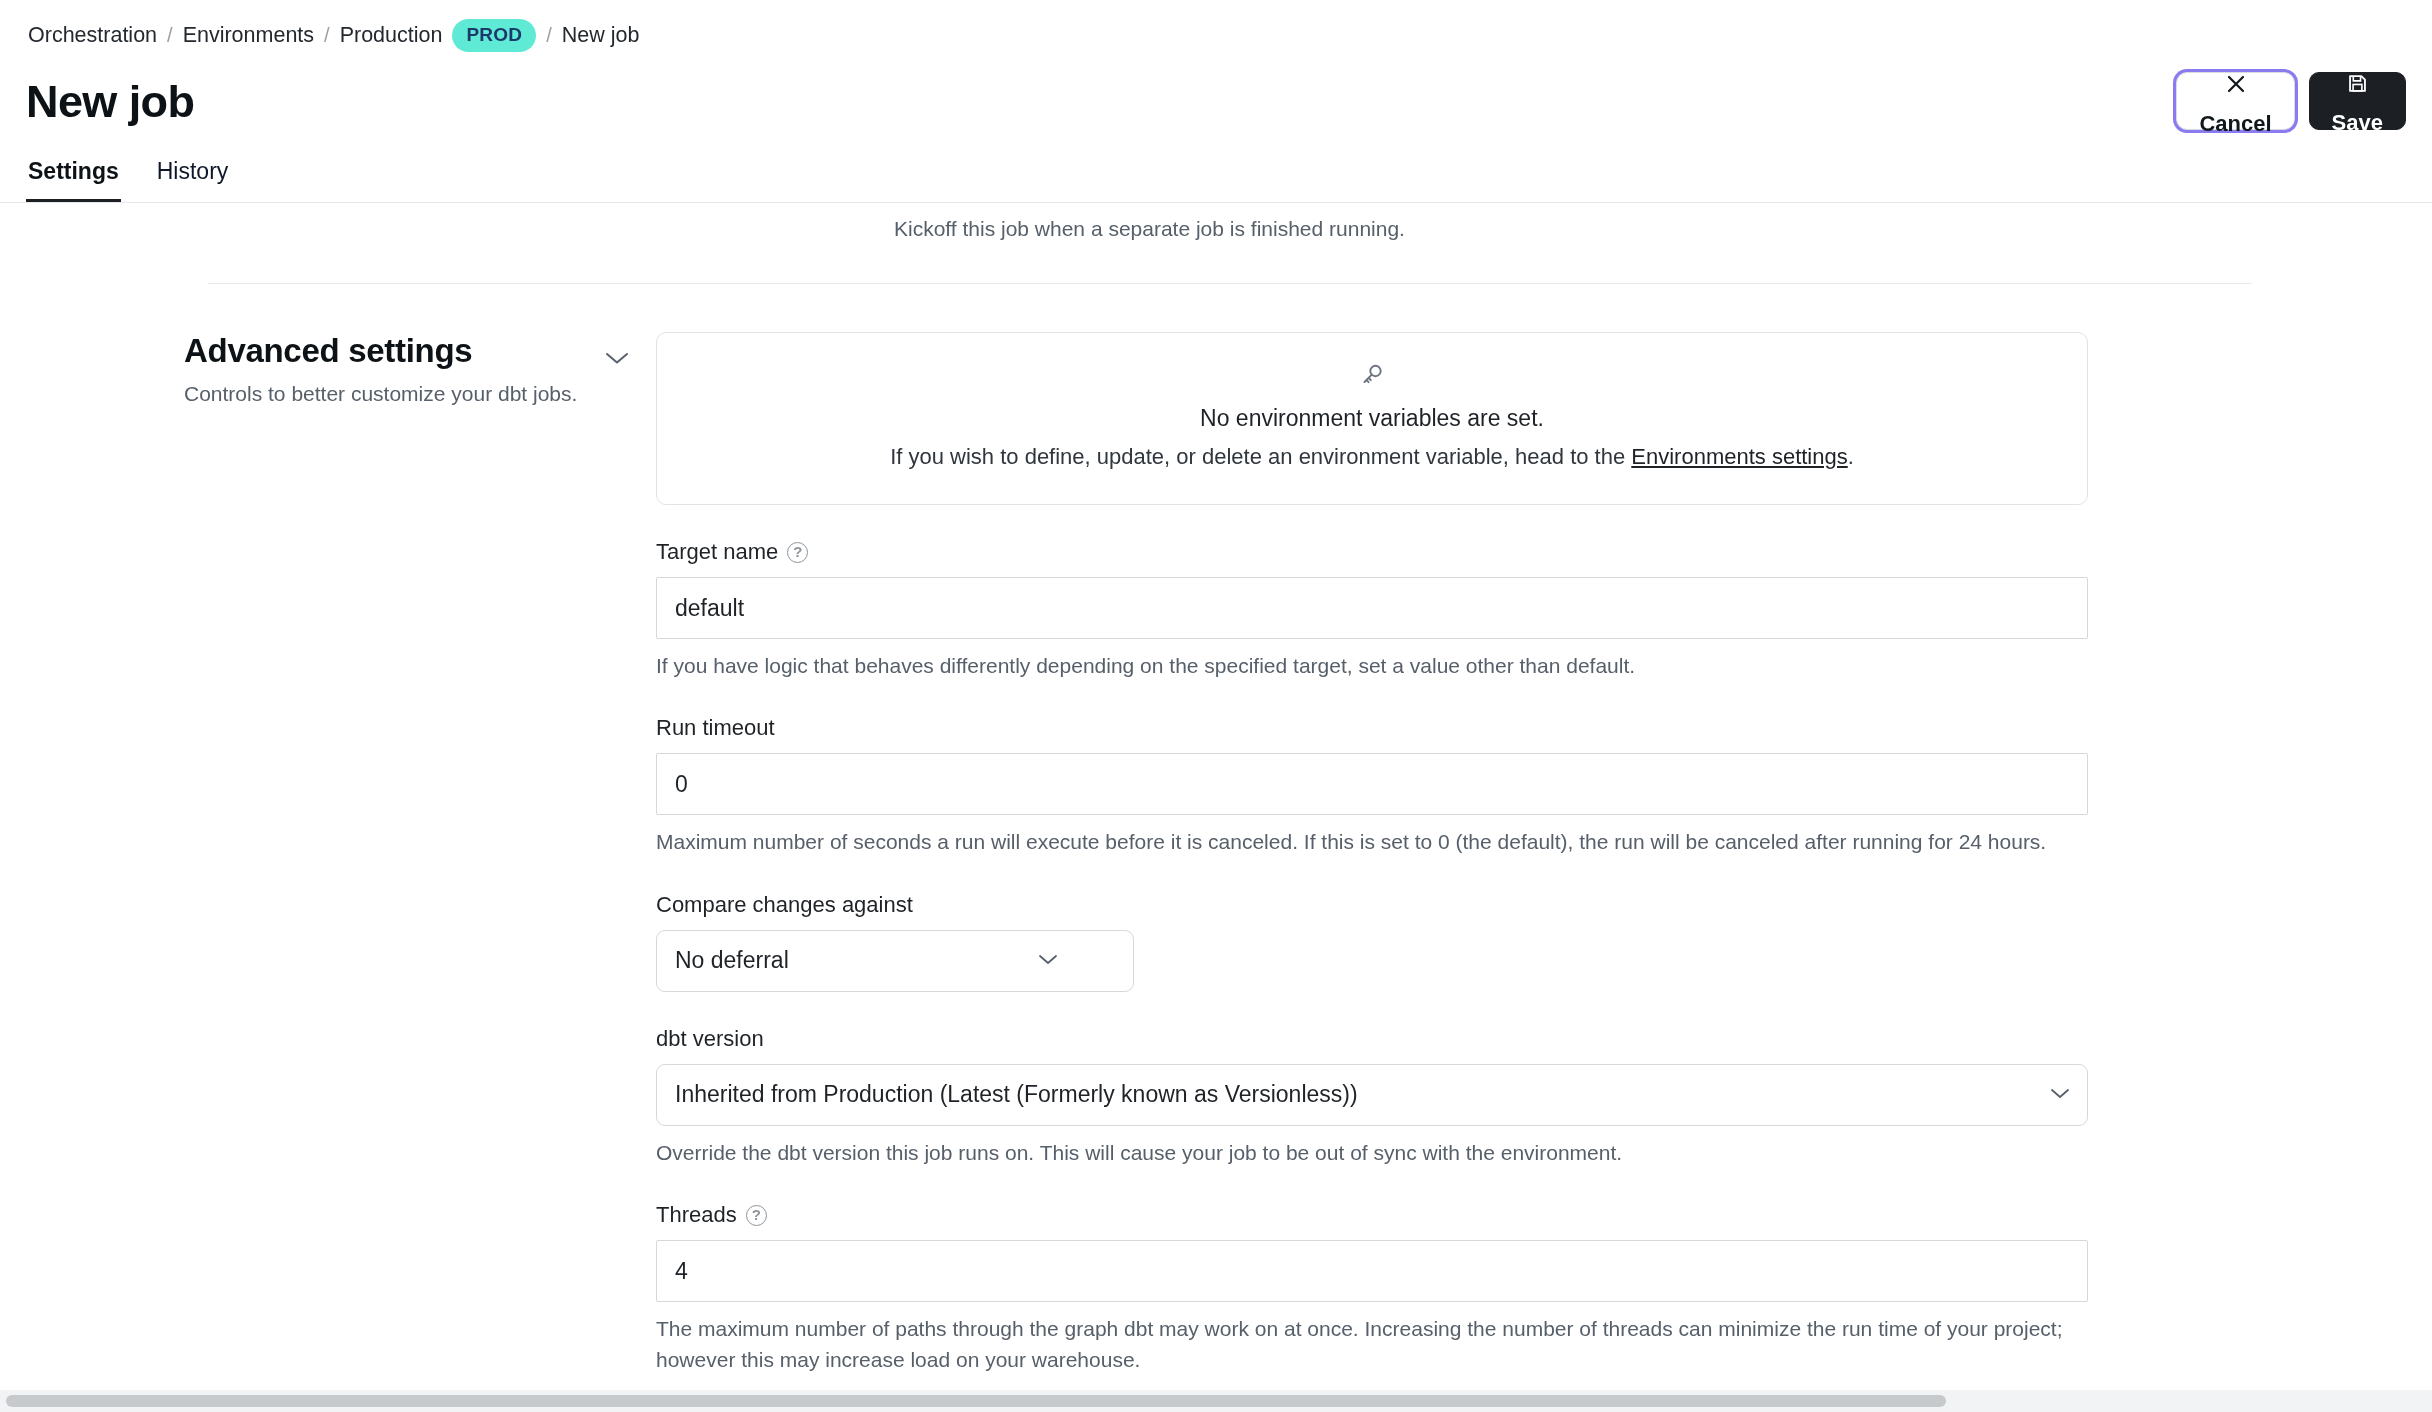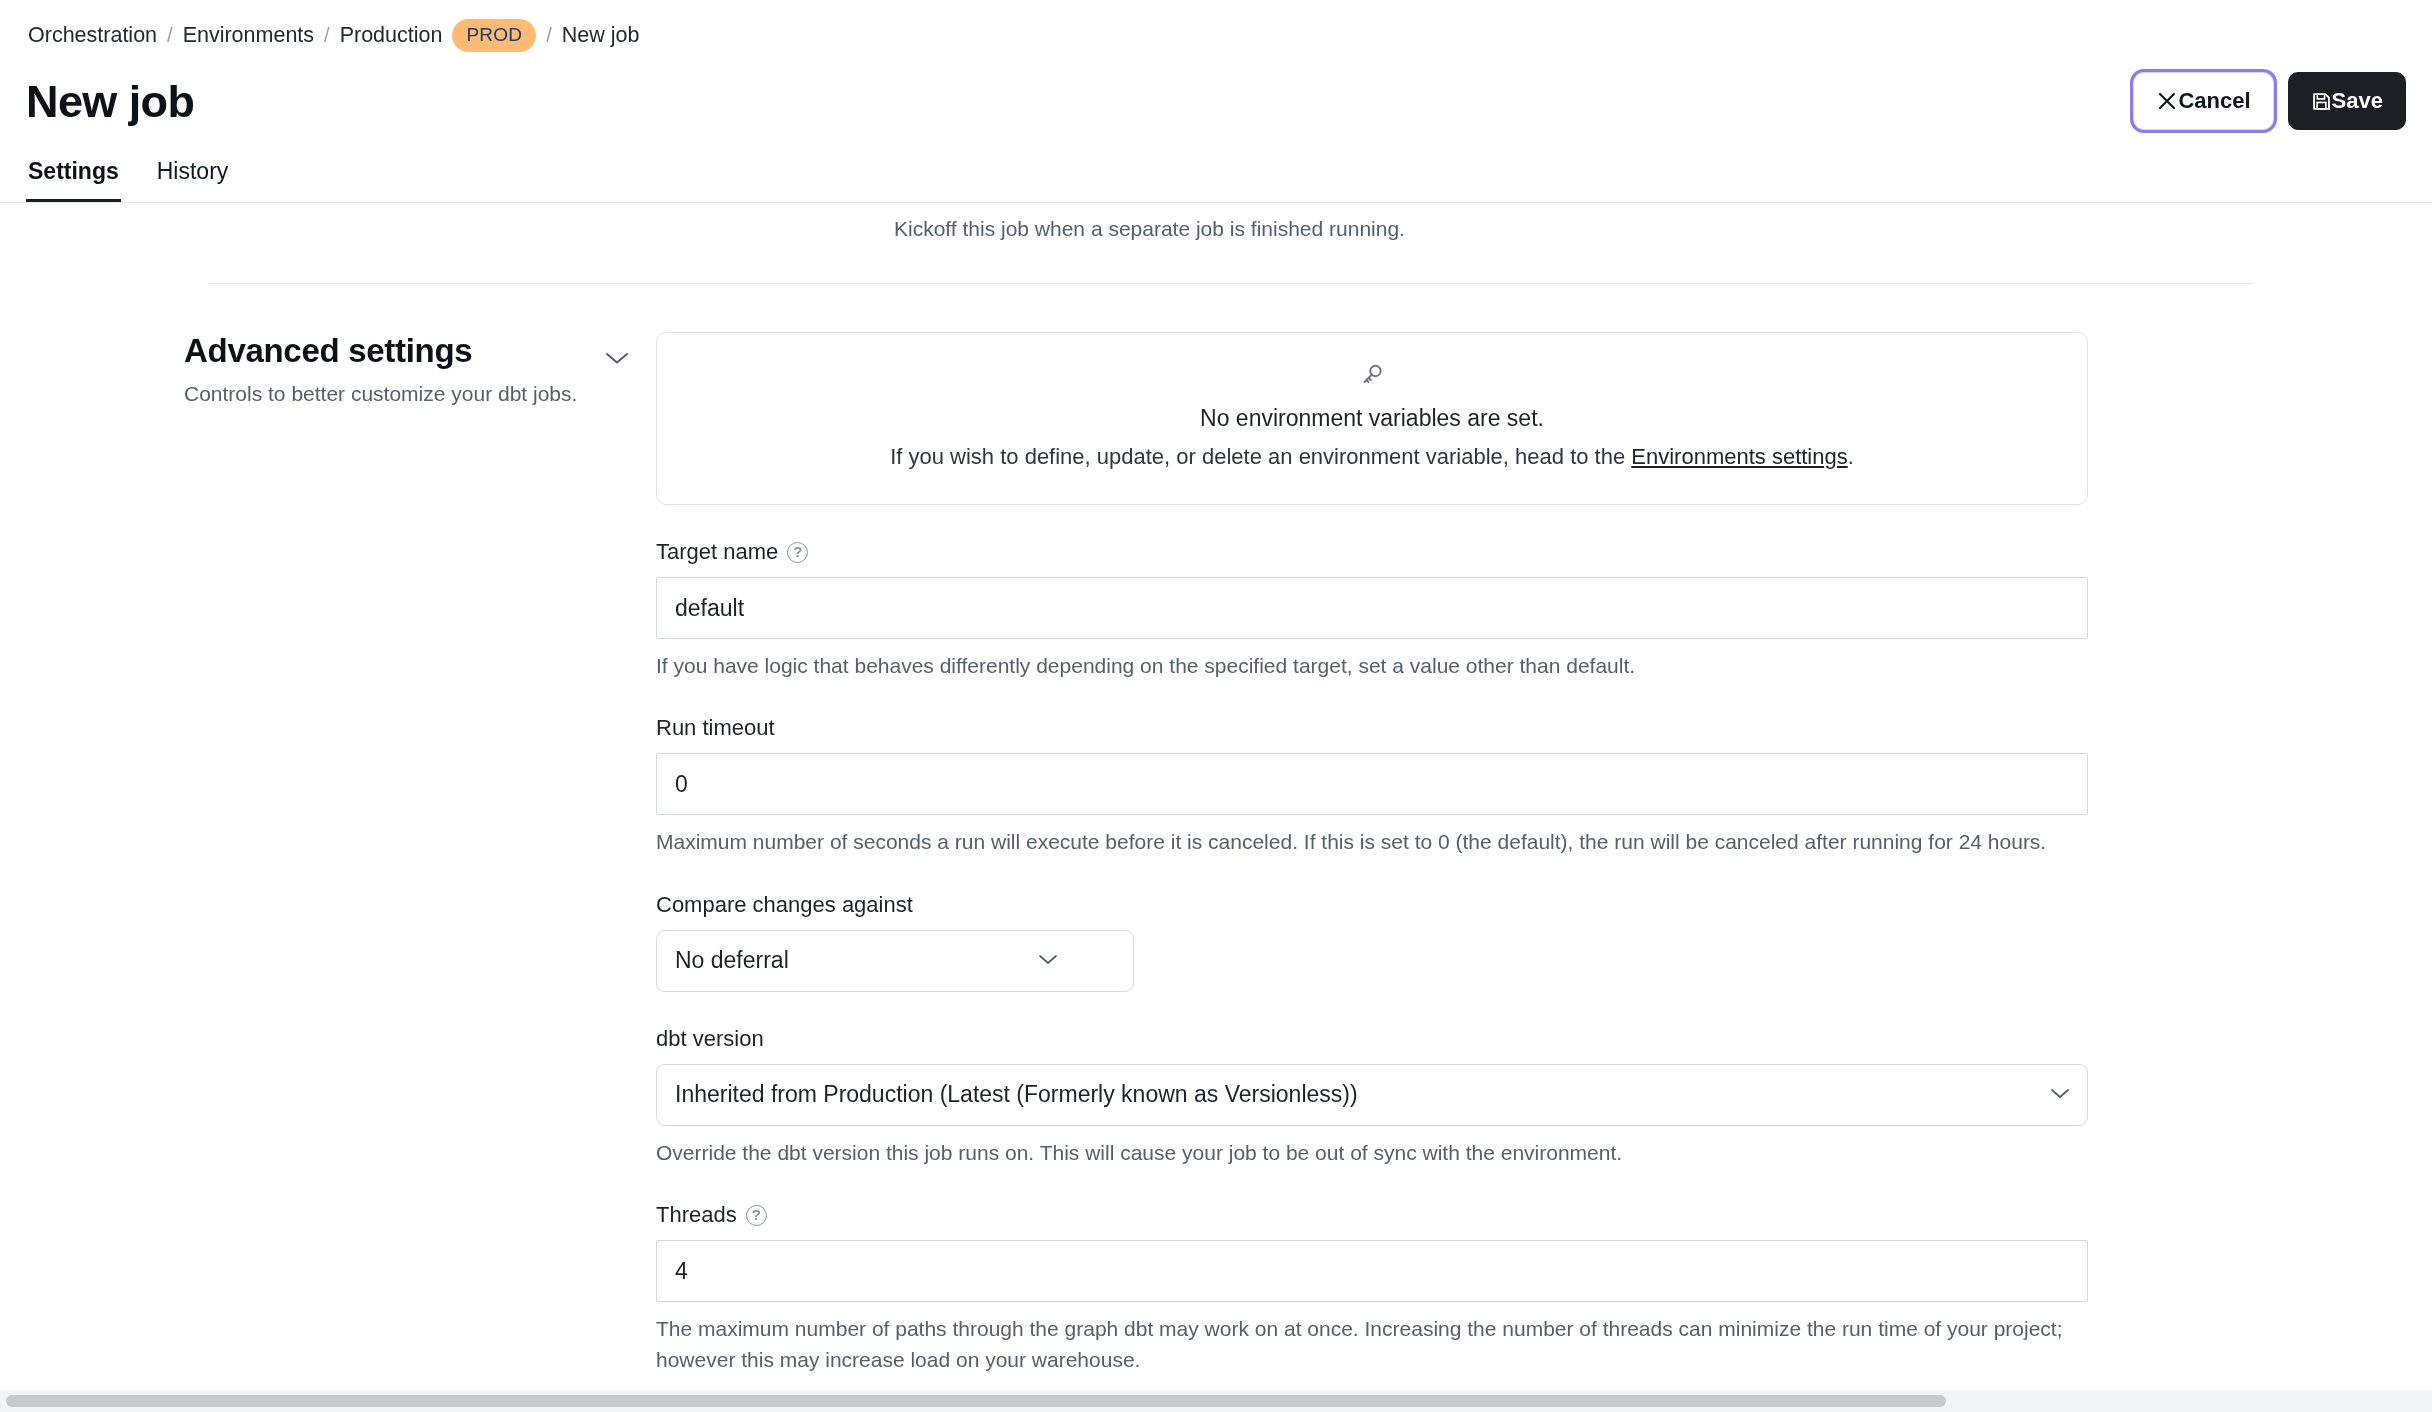--- a/index.html
+++ b/index.html
@@ -27,25 +27,25 @@
     gap: 10px;
     padding: 22px 8px 0 28px;
     font-size: 21.5px;
     color: #30363d;
     height: 48px;
   }
   .breadcrumb .crumb { color: #24292f; white-space: nowrap; }
   .breadcrumb .crumb.link { cursor: pointer; }
   .breadcrumb .sep { color: #9aa0a6; font-size: 20px; }
   .badge-prod {
-    background: #fdba74;
+    background: #5eead4;
     color: #1b3a6b;
     border-radius: 999px;
     font-size: 19px;
-    font-weight: 400;
+    font-weight: 700;
     padding: 5px 14px 6px;
     letter-spacing: 0.2px;
   }
 
   
   .title-row {
     display: flex;
     align-items: center;
     justify-content: space-between;
     padding: 14px 26px 0 26px;
@@ -56,29 +56,30 @@
     font-weight: 700;
     letter-spacing: -0.6px;
     color: #0d1216;
     margin: 0;
     line-height: 1;
   }
   .actions { display: flex; align-items: center; gap: 14px; }
   .btn {
     display: inline-flex;
     align-items: center;
-    gap: 0;
+    gap: 16px;
     height: 58px;
     padding: 0 22px;
     border-radius: 10px;
     font-size: 22px;
     font-weight: 600;
     cursor: pointer;
     border: 1px solid transparent;
     background: #ffffff;
+    flex-direction: column;
   }
   .btn-cancel {
     color: #11181c;
     border: 1px solid #d8dbe0;
     background: #fff;
     box-shadow: 0 0 0 3px #8b7bf0;
     border-radius: 11px;
   }
   .btn-save {
     background: #1c1f23;

